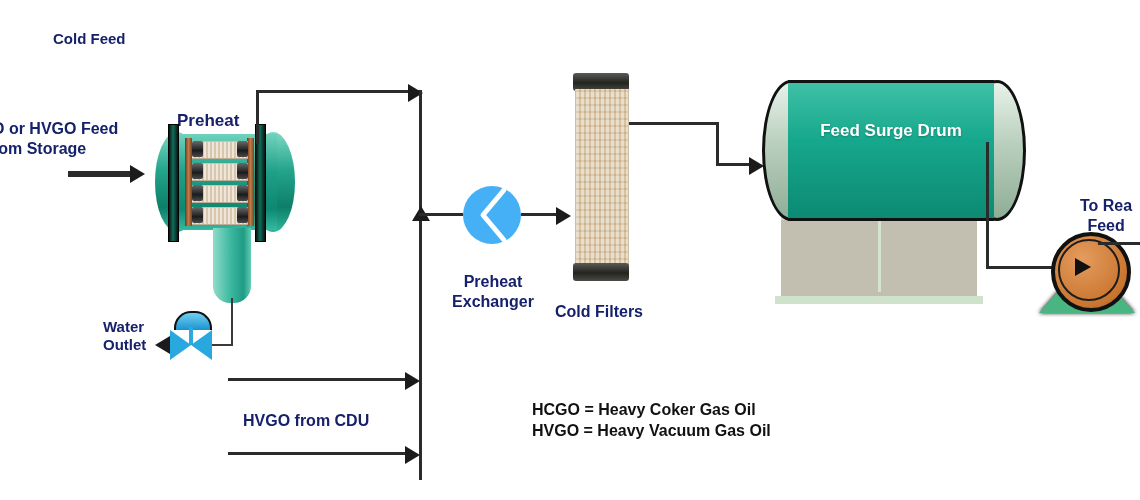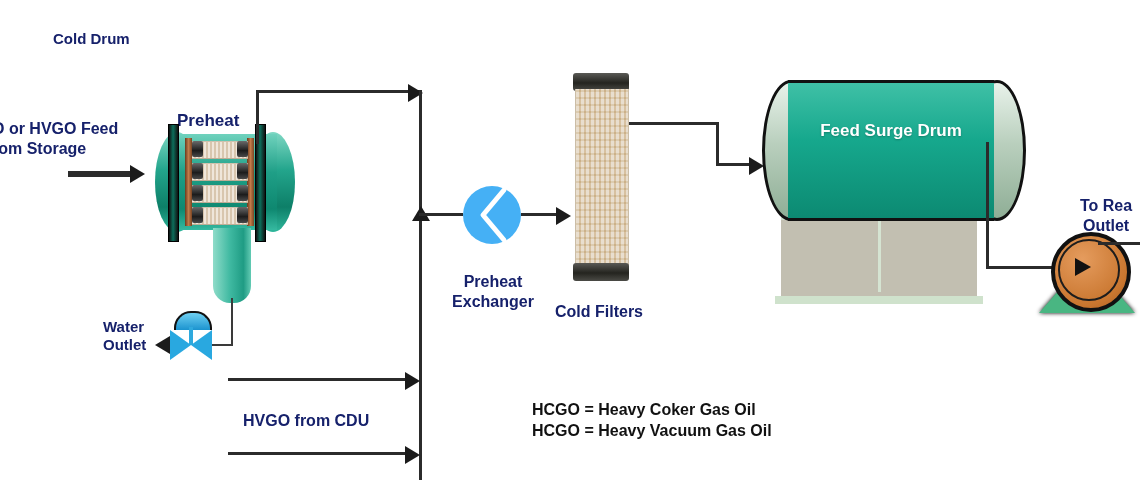--- a/index.html
+++ b/index.html
@@ -85,43 +85,43 @@
   #pump-ring{position:absolute;left:1058px;top:239px;width:58px;height:58px;border-radius:50%;
       border:2px solid #1d1d1d;}
   #pump-arrow{position:absolute;left:1075px;top:258px;width:0;height:0;
       border-top:9px solid transparent;border-bottom:9px solid transparent;border-left:16px solid #111;}
 </style>
 </head>
 <body>
 
 <div id="canvas">
 
-  <div class="lbl" style="left:53px;top:30px;font-size:15px;">Cold Drum</div>
+  <div class="lbl" style="left:53px;top:30px;font-size:15px;">Cold Feed</div>
 
   <div class="lbl" style="left:-8px;top:119px;font-size:16px;">O or HVGO Feed
 rom Storage</div>
 
   <div class="lbl" style="left:177px;top:111px;font-size:17px;">Preheat</div>
 
   <div class="lbl" style="left:103px;top:318px;font-size:15px;">Water
 Outlet</div>
 
 
   <div class="lbl" style="left:243px;top:411px;font-size:16px;">HVGO from CDU</div>
 
   <div class="lbl" style="left:452px;top:272px;font-size:16px;text-align:center;width:82px;">Preheat
 Exchanger</div>
 
   <div class="lbl" style="left:555px;top:302px;font-size:16px;">Cold Filters</div>
 
   <div class="lbl" style="left:1080px;top:196px;font-size:16px;text-align:center;">To Rea
-Outlet</div>
+Feed</div>
 
   <div class="lbl-black" style="left:532px;top:400px;font-size:16px;">HCGO = Heavy Coker Gas Oil</div>
-  <div class="lbl-black" style="left:532px;top:421px;font-size:16px;">HCGO = Heavy Vacuum Gas Oil</div>
+  <div class="lbl-black" style="left:532px;top:421px;font-size:16px;">HVGO = Heavy Vacuum Gas Oil</div>
 
   <div class="pipe-h" style="left:68px;top:171px;width:64px;height:6px;"></div>
   <div class="arr arr-r" style="left:130px;top:165px;"></div>
 
   <div id="coalescer">
     <div class="coal-cap" style="left:0;"></div>
     <div class="coal-cap" style="left:96px;"></div>
     <div class="coal-body"></div>
     <div class="coal-flange" style="left:13px;"></div>
     <div class="coal-flange" style="left:100px;"></div>

